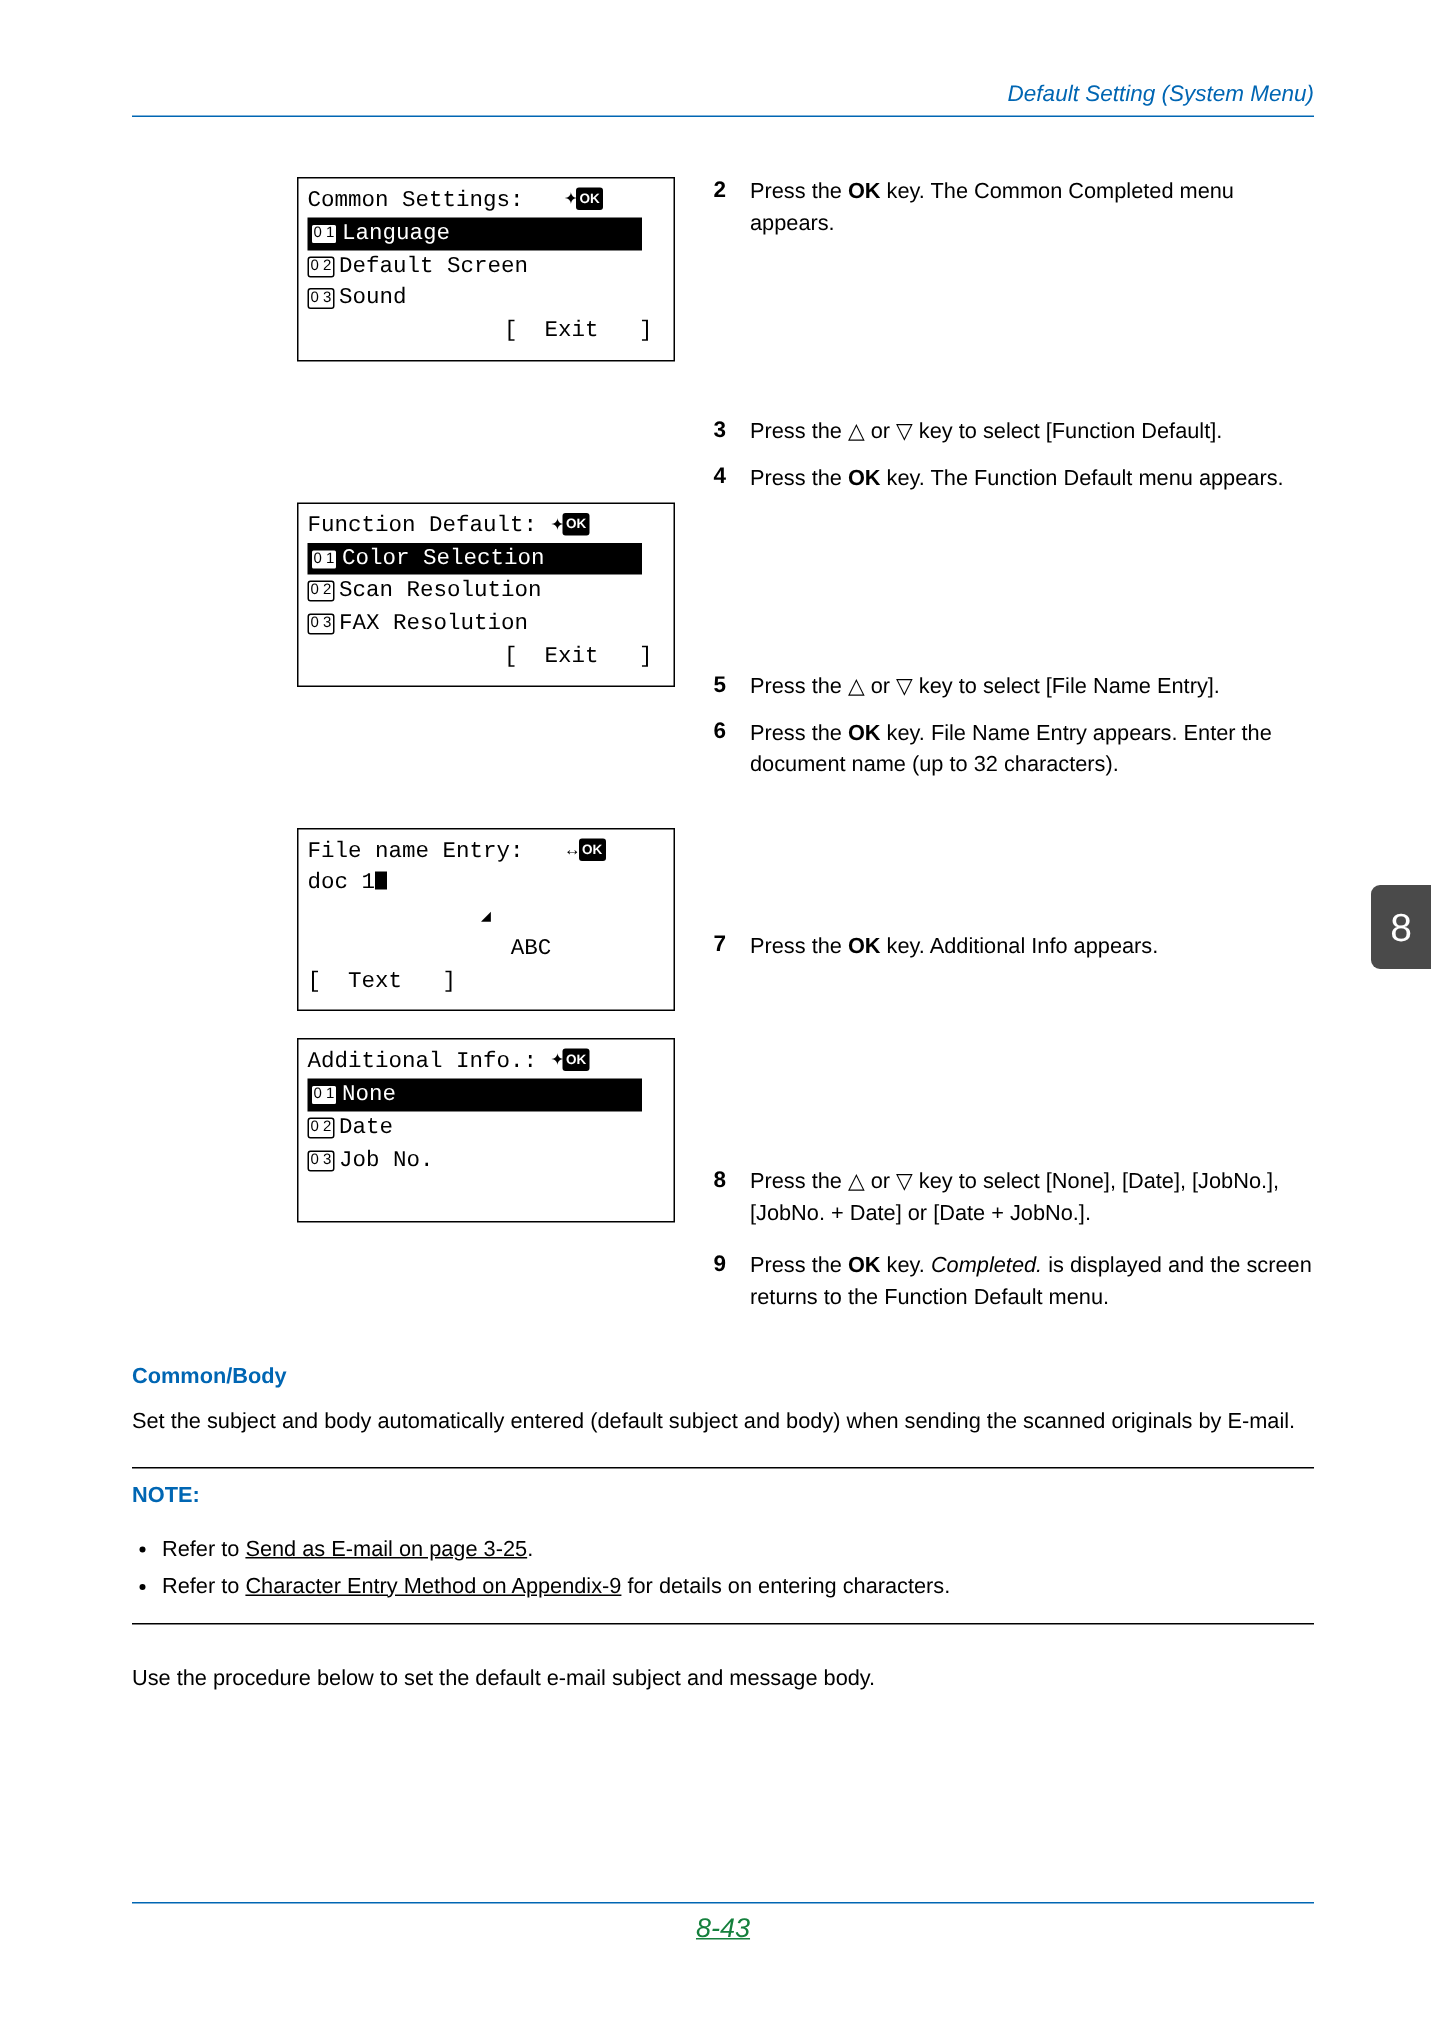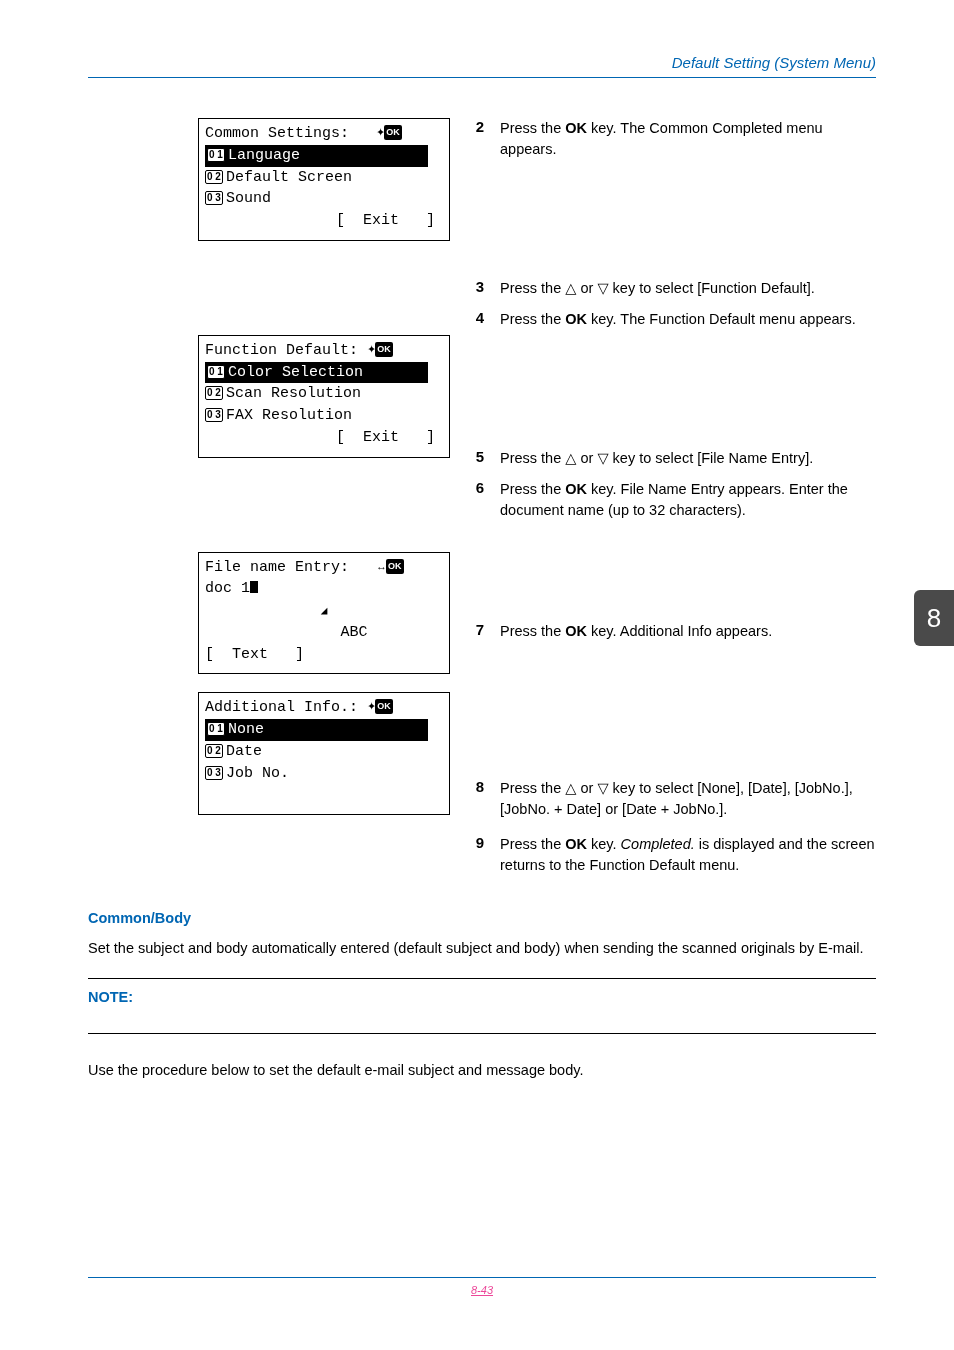--- a/index.html
+++ b/index.html
@@ -60,24 +60,25 @@
     padding: 0 2px;
   }
   .boxnum {
     display: inline-block;
     border: 1.2px solid #000;
     border-radius: 2px;
     font-size: 10px;
     line-height: 1;
     padding: 1px 1px;
     font-family: Arial, sans-serif;
-    font-weight: bold;
+    font-weight: normal;
     vertical-align: 1px;
     margin-right: 3px;
     min-width: 14px;
+    text-align: center;
   }
   .boxnum.inv {
     background: #fff;
     color: #000;
   }
   .lcd-row { white-space: pre; }
   .ok-badge {
     display: inline-block;
     background: #000;
     color: #fff;
@@ -163,22 +164,22 @@
   .uline { text-decoration: underline; }
   .footer-line {
     position: absolute;
     left: 88px;
     right: 78px;
     bottom: 54px;
     border-top: 1.5px solid #0066b3;
     text-align: center;
     padding-top: 6px;
     font-style: italic;
-    color: #ec4899;
-    font-size: 11px;
+    color: #15803d;
+    font-size: 18px;
     text-decoration: underline;
   }
   .signal { font-size: 11px; }
 </style>
 </head>
 <body>
 
 <div class="page">
 
   <div class="header-row">
@@ -300,20 +301,28 @@
       </div>
 
     </div>
   </div>
 
   <div class="section-heading">Common/Body</div>
   <div class="para">Set the subject and body automatically entered (default subject and body) when sending the scanned originals by E-mail.</div>
 
   <div class="note-block">
     <div class="note-label">NOTE:</div>
+    <ul>
+      <li>
+        <span>Refer to </span><span class="uline">Send as E-mail on page 3-25</span><span>.</span>
+      </li>
+      <li>
+        <span>Refer to </span><span class="uline">Character Entry Method on Appendix-9</span><span> for details on entering characters.</span>
+      </li>
+    </ul>
   </div>
 
   <div class="para">Use the procedure below to set the default e-mail subject and message body.</div>
 
   <div class="side-tab">8</div>
 
   <div class="footer-line">
     <span>8-43</span>
   </div>
 

